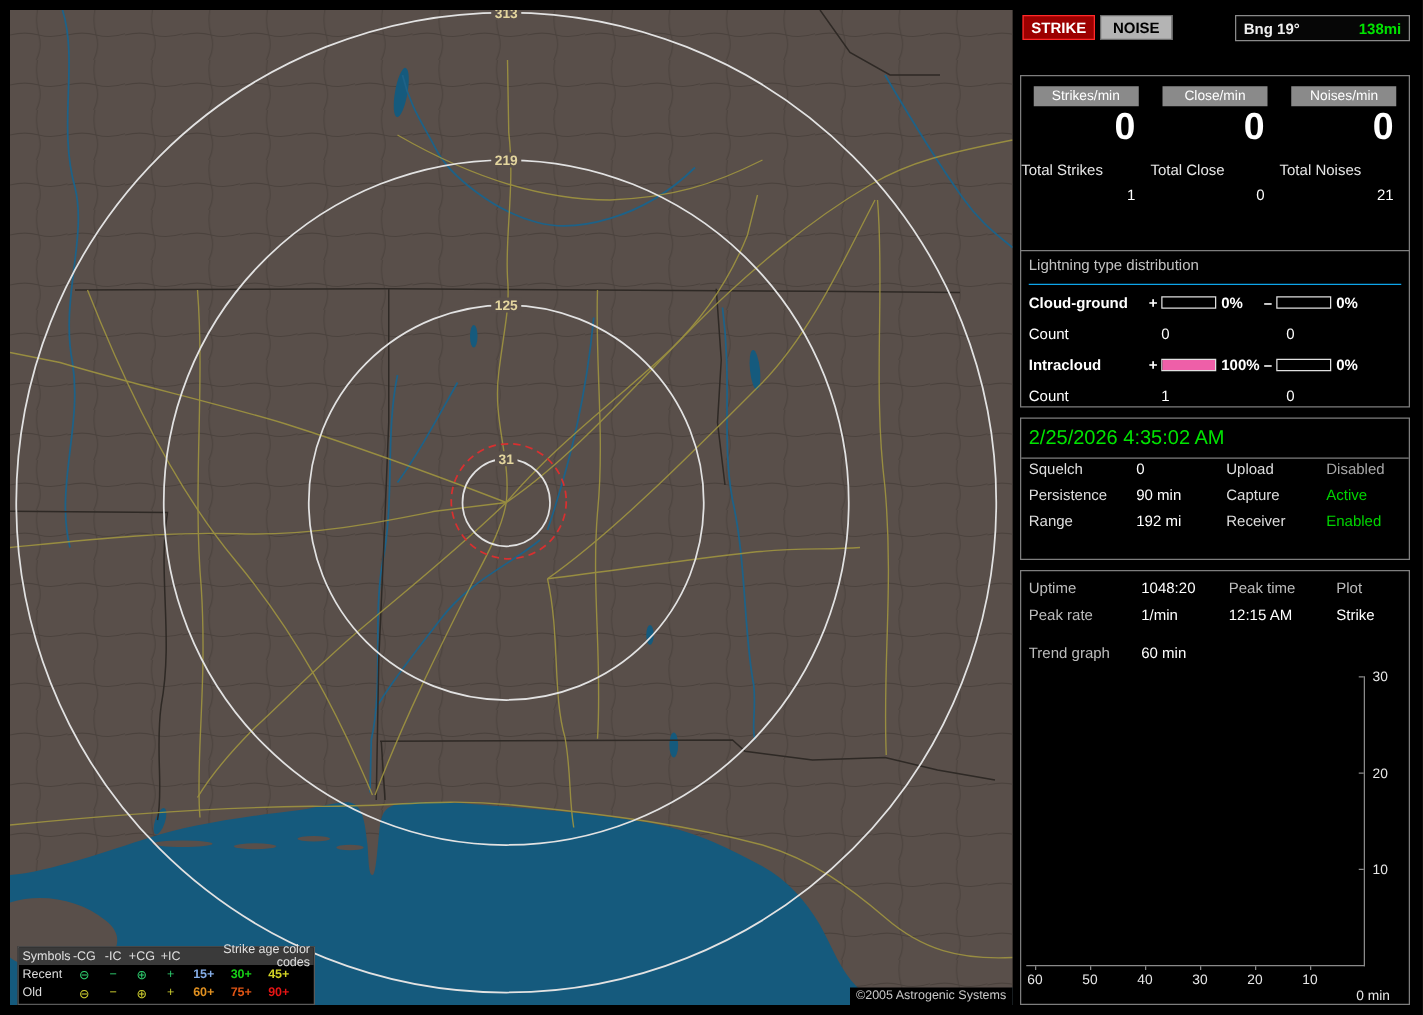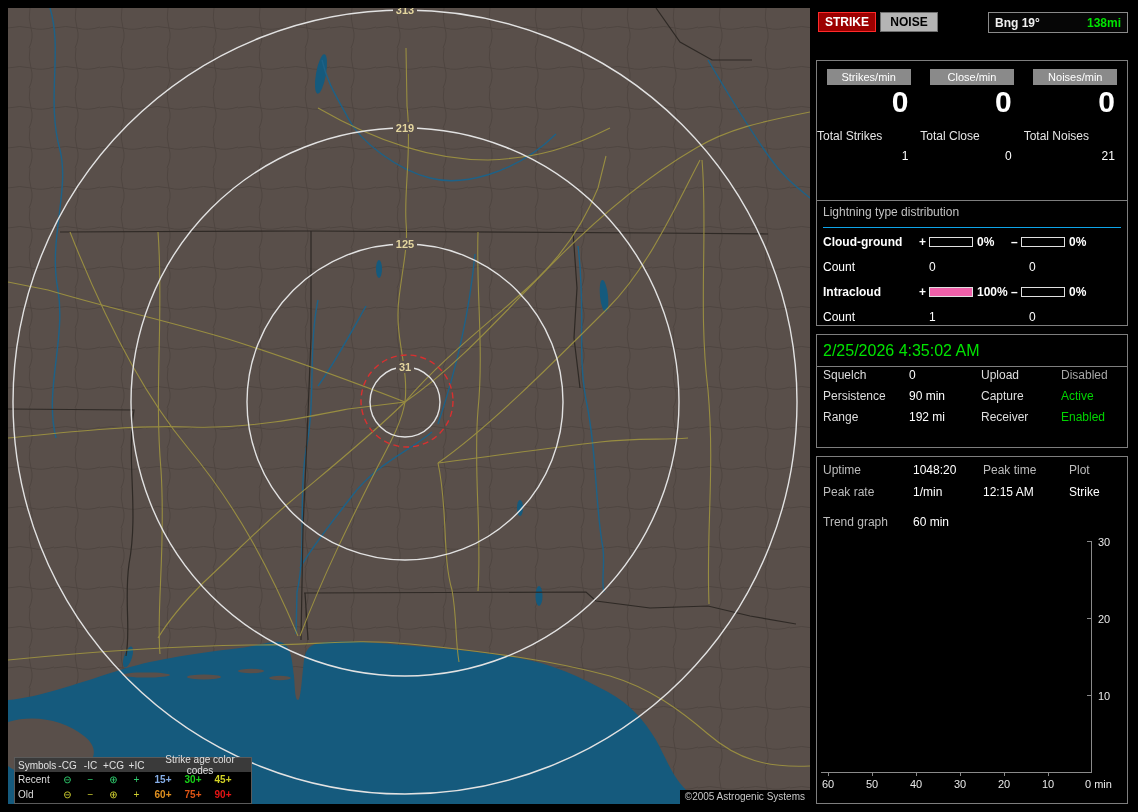--- a/index.html
+++ b/index.html
@@ -8,21 +8,21 @@
 .screen{position:relative;width:1138px;height:812px;background:#000;overflow:hidden}
 
 
 .map{position:absolute;left:8px;top:8px;width:802px;height:796px;background:#594f4a}
 .map svg{display:block}
 .legend{position:absolute;left:6px;top:749px;width:238px;height:47px;background:#000;border:1px solid #5a5a5a;font-size:10px;color:#ddd;z-index:5}
 .lg-row{display:flex;align-items:center;height:15px;padding:0 3px}
 .lg-head{background:#3a3a3a;height:14px;color:#e0e0e0}
 .lg-name{width:38px}
 .lg-sym{width:23px;text-align:center}
-.lg-age-head{flex:1;text-align:center;padding-left:4px}
+.lg-age-head{flex:1;text-align:right;padding-left:4px}
 .lg-age{width:30px;text-align:center;font-weight:bold}
 .rc{color:#2fcf6f}
 .oc{color:#cfcf2f}
 .a15{color:#86aee8}.a30{color:#17d117}.a45{color:#d3d325}
 .a60{color:#e09020}.a75{color:#e05515}.a90{color:#e51515}
 .copyright{position:absolute;right:0;bottom:0;background:#000;color:#c9c9c9;font-size:10px;padding:1px 5px 2px;z-index:5}
 
 
 .sidebar{position:absolute;left:816px;top:8px;width:314px;height:796px;color:#fff;font-size:12px}
 .sb-top{position:absolute;left:0;top:4px;width:312px;height:22px}
@@ -68,21 +68,21 @@
 .st-c3{width:86px}
 .st-c4{flex:1}
 .lab{color:#bcbcbc}
 .chart{position:absolute;left:0;top:78px;right:0;bottom:0}
 .axis-v{position:absolute;left:274px;top:6px;width:1px;height:232px;background:#8a8a8a}
 .axis-h{position:absolute;left:4px;top:237px;width:271px;height:1px;background:#8a8a8a}
 .ytick{position:absolute;left:270px;width:4px;height:1px;background:#8a8a8a}
 .xtick{position:absolute;top:238px;width:1px;height:3px;background:#8a8a8a}
 .ylab{position:absolute;left:281px;width:26px;font-size:11px;color:#e8e8e8}
 .xlab{position:absolute;top:243px;width:22px;text-align:center;font-size:11px;color:#e8e8e8}
-.origin{position:absolute;left:268px;top:243px;width:40px;font-size:11px;color:#e8e8e8}
+.origin{position:absolute;left:268px;top:256px;width:40px;font-size:11px;color:#e8e8e8}
 </style>
 </head>
 <body>
 
 <div class="screen">
 
   <div class="map">
     <svg viewBox="0 0 802 796" width="802" height="796">
       <defs>
         <pattern id="cty" width="46" height="40" patternUnits="userSpaceOnUse">

